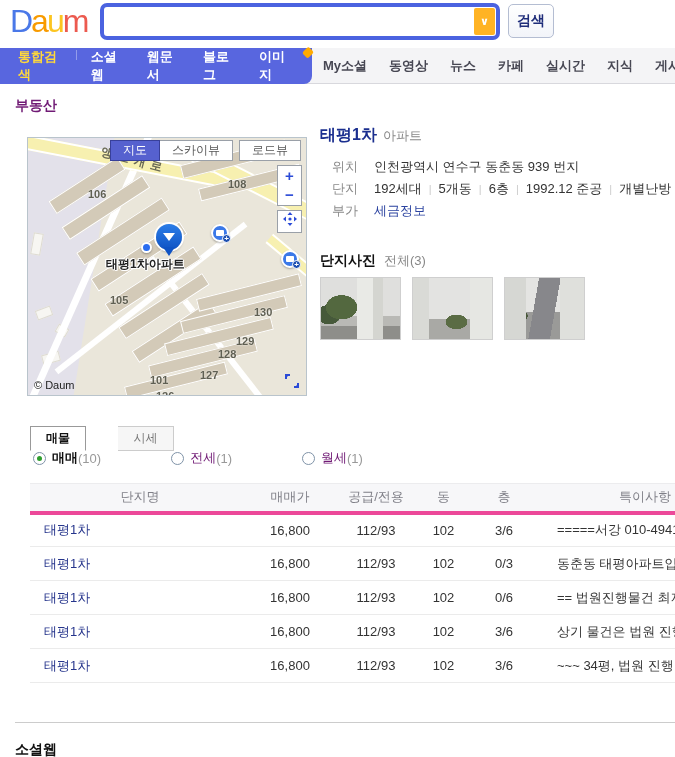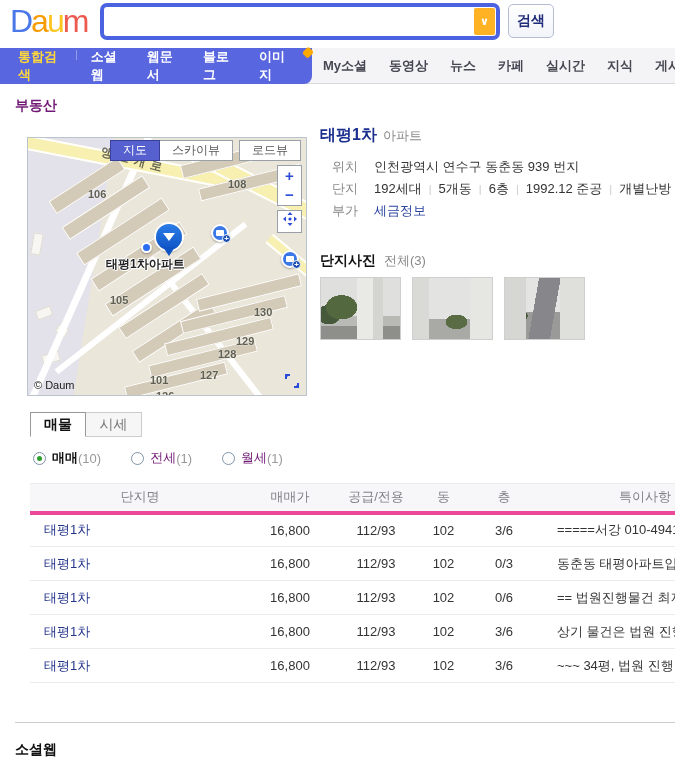--- a/index.html
+++ b/index.html
@@ -82,25 +82,25 @@
       radial-gradient(18px 12px at 55% 72%, #5a6c44 0 60%, transparent 61%),
       linear-gradient(#e3e3e1 0 68%, #a9a9a5 68% 100%); }
   .photo.p3 { background:
       linear-gradient(90deg, #d6d7d3 0 26%, transparent 26% 70%, #dfe0dc 70% 100%),
       radial-gradient(14px 10px at 18% 62%, #49593b 0 60%, transparent 61%),
       radial-gradient(14px 10px at 84% 60%, #51633f 0 60%, transparent 61%),
       linear-gradient(100deg, transparent 0 38%, #87878b 38% 62%, transparent 62%),
       linear-gradient(#e4e4e2 0 55%, #9a9a98 55% 100%); }
 
   
-  .ltabs { position:absolute; left:30px; top:412px; display:flex; font-size:14px; }
+  .ltabs { position:absolute; left:30px; top:426px; display:flex; font-size:12px;gap:32px; }
   .ltab { width:56px; height:25px; line-height:23px; text-align:center; cursor:pointer; }
   .ltab.on { background:#fff; border:1px solid #999; border-bottom:1px solid #fff; font-weight:bold; color:#111; }
   .ltab.off { background:#f6f6f6; border:1px solid #ccc; border-left:0; color:#777; }
-  .filters { position:absolute; left:33px; top:449px; display:flex; align-items:center; font-size:13px; }
+  .filters { position:absolute; left:33px; top:449px; display:flex; align-items:center; font-size:13px;gap:40px; }
   .fgroup { display:flex; align-items:center; margin-right:30px; cursor:pointer; }
   .radio { width:13px; height:13px; border:1px solid #7f93a8; border-radius:50%; background:#fff; margin-right:6px; position:relative; }
   .radio.checked::after { content:""; position:absolute; left:3px; top:3px; width:5px; height:5px; border-radius:50%; background:#2e9e2e; }
   .fgroup .flabel { color:#701a75; }
   .fgroup.sel .flabel { color:#111; font-weight:bold; }
   .fgroup .fcount { color:#999; }
 
   
   .tbl { position:absolute; left:30px; top:483px; width:717px; border-collapse:collapse; table-layout:fixed; font-size:13px; }
   .tbl th { height:29px; background:#f7f7f9; color:#808088; font-weight:normal; border-top:1px solid #ececee; border-bottom:4px solid #ec4899; }

